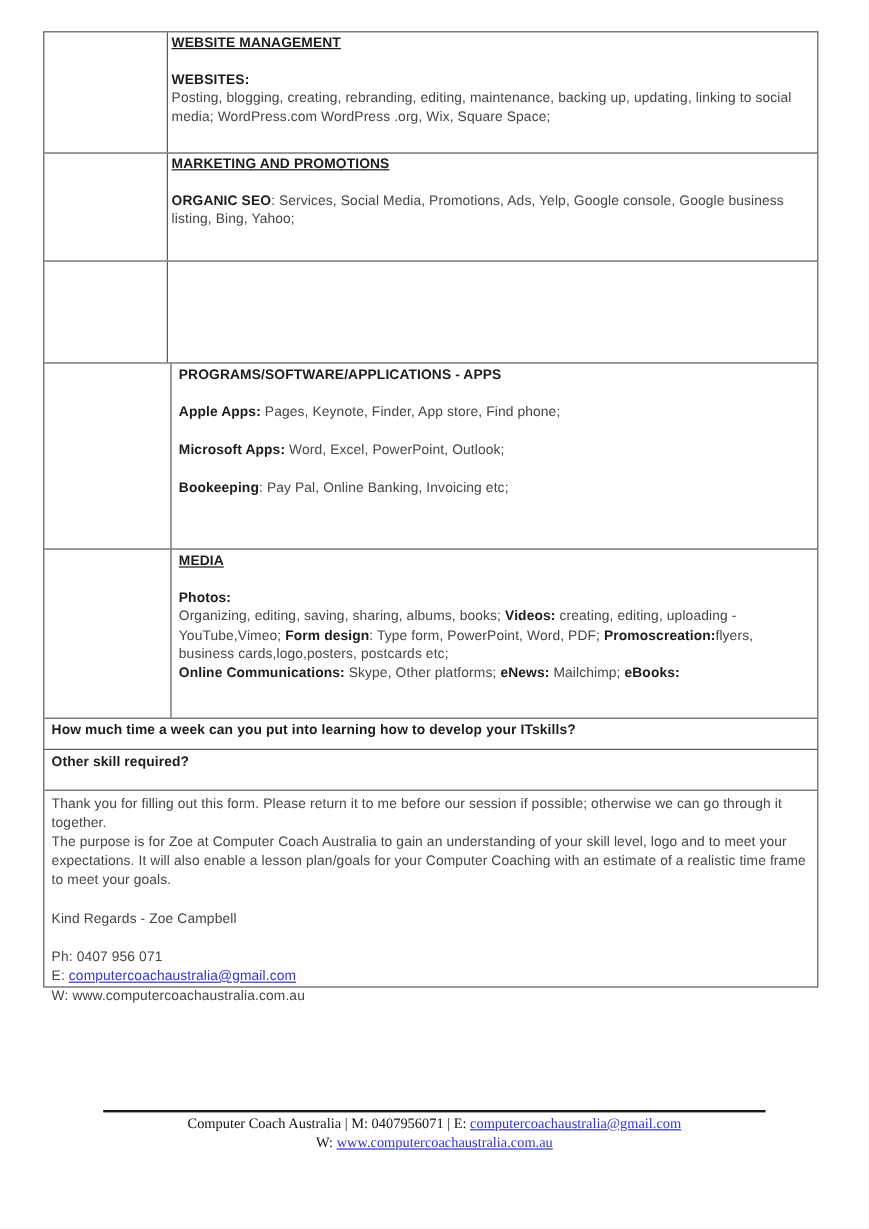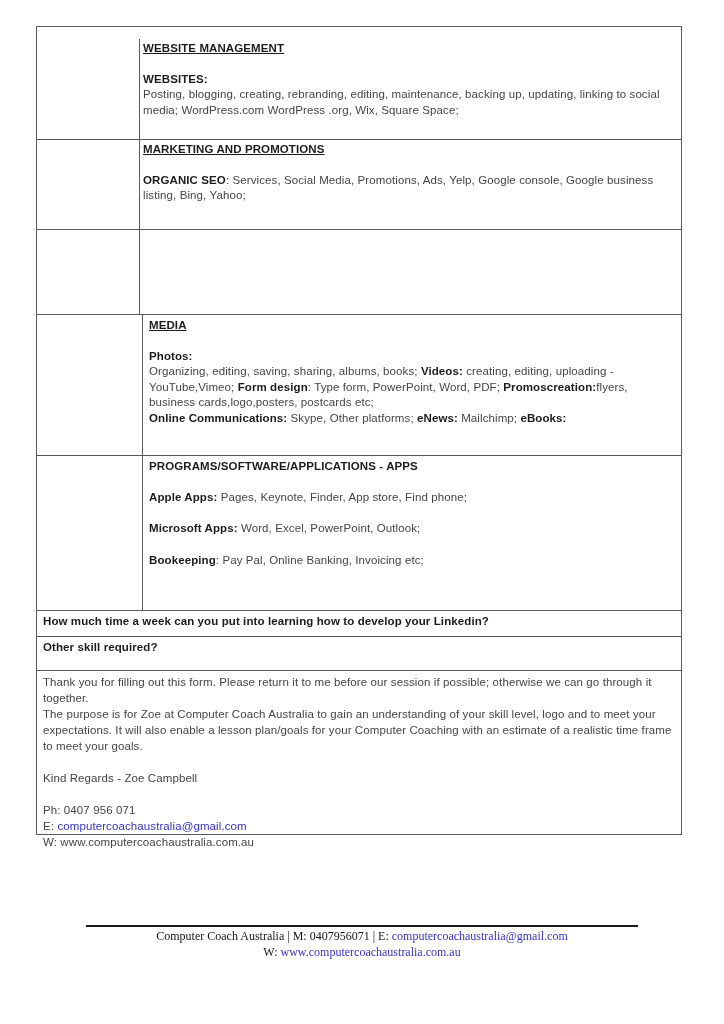--- a/index.html
+++ b/index.html
@@ -12,21 +12,21 @@
   .doc-table {
     position:absolute; top:26px; left:36px; width:646px;
     border:1px solid #5a5a5a;
   }
   .t-row { display:flex; border-top:1px solid #5a5a5a; }
   .t-row:first-child { border-top:none; }
   .cell-left { border-right:1px solid #5a5a5a; flex:0 0 auto; }
   .w103 { width:103px; }
   .w106 { width:106px; }
   .cell-right { flex:1 1 auto; min-width:0; }
-  .r1 { height:100px;margin-top:12px; }
+  .r1 { height:100px; }
   .r2 { height:90px; }
   .r3 { height:85px; }
   .r4 { height:141px; }
   .r5 { height:155px; }
   .r6 { height:26px; }
   .r7 { height:34px; }
   .r8 { height:164px; }
   .pad-sm { padding:2px 6px 2px 3px; }
   .pad-md { padding:3px 8px 3px 6px; }
   .pad-full { padding:3px 8px 3px 6px; }
@@ -35,21 +35,21 @@
     font-weight:bold; color:#1c1c1c; text-decoration:underline;
     margin-bottom:15px;
   }
   .heading.no-underline { text-decoration:none; }
   .b { font-weight:bold; color:#1c1c1c; }
   .para { color:#454545; }
   .gap { height:16px; }
   .q { font-weight:bold; color:#1c1c1c; }
   .closing .line { line-height:16px; }
   a.link, .link {
-    color:#3333cc; cursor:pointer;
+    color:#3333cc; text-decoration:underline; cursor:pointer;
   }
   .footer {
     position:absolute; top:925px; left:0; width:724px; text-align:center;
     font-family:"Liberation Serif", serif; color:#141414;
   }
   .footer-rule {
     width:552px; margin:0 auto 1px auto; border-top:2px solid #1a1a1a; height:0;
   }
   .footer-line { font-size:12px; line-height:16px; }
 </style>
@@ -74,45 +74,45 @@
       <div class="cell-right pad-sm">
         <div class="heading">MARKETING AND PROMOTIONS</div>
         <div class="para"><span class="b">ORGANIC SEO</span><span>: Services, Social Media, Promotions, Ads, Yelp, Google console, Google business listing, Bing, Yahoo;</span></div>
       </div>
     </div>
 
     <div class="t-row r3">
       <div class="cell-left w103"></div>
     </div>
 
-    <div class="t-row r4">
-      <div class="cell-left w106"></div>
-      <div class="cell-right pad-md">
-        <div class="heading">MEDIA</div>
-        <div class="b">Photos:</div>
-        <div class="para"><span>Organizing, editing, saving, sharing, albums, books; </span><span class="b">Videos:</span><span> creating, editing, uploading - YouTube,Vimeo;  </span><span class="b">Form design</span><span>: Type form, PowerPoint, Word, PDF; </span><span class="b">Promoscreation:</span><span>flyers, business cards,logo,posters, postcards etc;</span></div>
-        <div class="para"><span class="b">Online Communications:</span><span> Skype, Other platforms;  </span><span class="b">eNews:</span><span> Mailchimp;  </span><span class="b">eBooks:</span></div>
-      </div>
-    </div>
-
     <div class="t-row r5">
       <div class="cell-left w106"></div>
       <div class="cell-right pad-md">
         <div class="heading no-underline">PROGRAMS/SOFTWARE/APPLICATIONS - APPS</div>
         <div class="para"><span class="b">Apple Apps:</span><span> Pages, Keynote, Finder, App store, Find phone;</span></div>
         <div class="gap"></div>
         <div class="para"><span class="b">Microsoft Apps:</span><span> Word, Excel, PowerPoint, Outlook;</span></div>
         <div class="gap"></div>
         <div class="para"><span class="b">Bookeeping</span><span>: Pay Pal, Online Banking, Invoicing etc;</span></div>
       </div>
     </div>
 
+    <div class="t-row r4">
+      <div class="cell-left w106"></div>
+      <div class="cell-right pad-md">
+        <div class="heading">MEDIA</div>
+        <div class="b">Photos:</div>
+        <div class="para"><span>Organizing, editing, saving, sharing, albums, books; </span><span class="b">Videos:</span><span> creating, editing, uploading - YouTube,Vimeo;  </span><span class="b">Form design</span><span>: Type form, PowerPoint, Word, PDF; </span><span class="b">Promoscreation:</span><span>flyers, business cards,logo,posters, postcards etc;</span></div>
+        <div class="para"><span class="b">Online Communications:</span><span> Skype, Other platforms;  </span><span class="b">eNews:</span><span> Mailchimp;  </span><span class="b">eBooks:</span></div>
+      </div>
+    </div>
+
     <div class="t-row r6">
       <div class="cell-right pad-full">
-        <div class="q">How much time a week can you put into learning how to develop your Linkedin?</div>
+        <div class="q">How much time a week can you put into learning how to develop your ITskills?</div>
       </div>
     </div>
 
     <div class="t-row r7">
       <div class="cell-right pad-full">
         <div class="q">Other skill required?</div>
       </div>
     </div>
 
     <div class="t-row r8">

